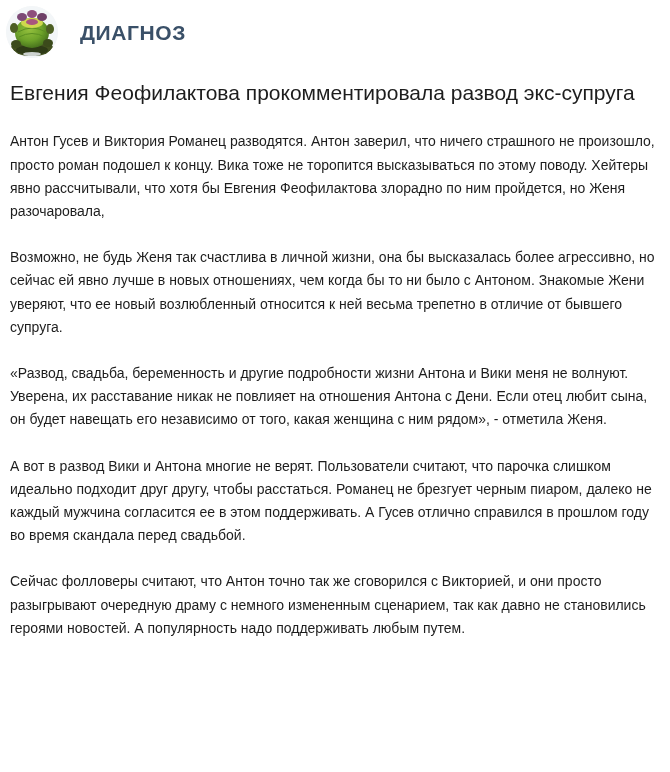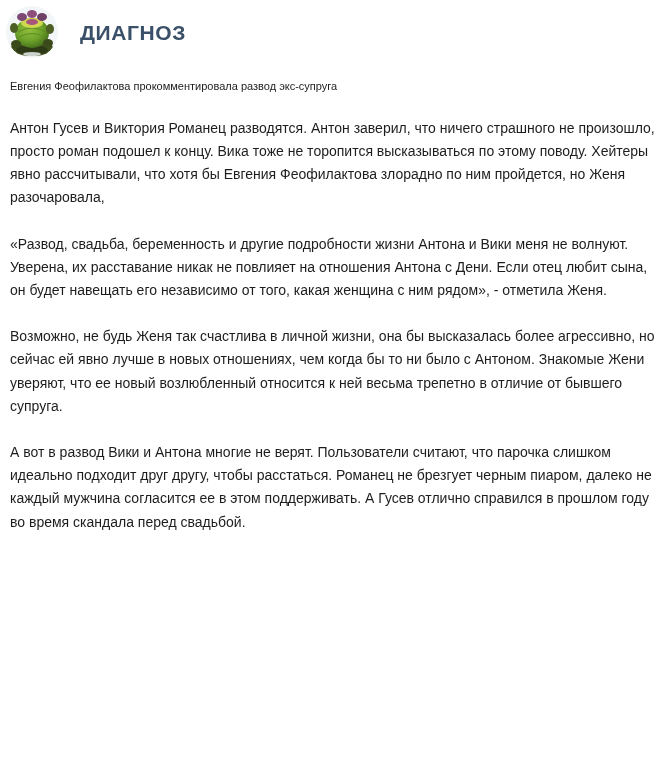--- a/index.html
+++ b/index.html
@@ -59,21 +59,21 @@
     white-space: nowrap;
   }
 
   
   .article {
     padding: 0 14px 0 10px;
     box-sizing: border-box;
   }
 
   .lead {
-    font-size: 11px;
+    font-size: 21px;
     line-height: 1.35;
     color: #1d1d1d;
     margin: 21px 0 0 0;
     padding: 0;
   }
 
   .para {
     font-size: 14px;
     line-height: 23.2px;
     color: #1d1d1d;
@@ -130,21 +130,22 @@
 
     <div class="channel-title">ДИАГНОЗ</div>
   </div>
 
   <div class="article">
 
     <p class="lead">Евгения Феофилактова прокомментировала развод экс-супруга</p>
 
     <p class="para">Антон Гусев и Виктория Романец разводятся. Антон заверил, что ничего страшного не произошло, просто роман подошел к концу. Вика тоже не торопится высказываться по этому поводу. Хейтеры явно рассчитывали, что хотя бы Евгения Феофилактова злорадно по ним пройдется, но Женя разочаровала,</p>
 
+    <p class="para">Возможно, не будь Женя так счастлива в личной жизни, она бы высказалась более агрессивно, но сейчас ей явно лучше в новых отношениях, чем когда бы то ни было с Антоном. Знакомые Жени уверяют, что ее новый возлюбленный относится к ней весьма трепетно в отличие от бывшего супруга.</p>
+
     <p class="para">«Развод, свадьба, беременность и другие подробности жизни Антона и Вики меня не волнуют. Уверена, их расставание никак не повлияет на отношения Антона с Дени. Если отец любит сына, он будет навещать его независимо от того, какая женщина с ним рядом», - отметила Женя.</p>
-
-    <p class="para">Возможно, не будь Женя так счастлива в личной жизни, она бы высказалась более агрессивно, но сейчас ей явно лучше в новых отношениях, чем когда бы то ни было с Антоном. Знакомые Жени уверяют, что ее новый возлюбленный относится к ней весьма трепетно в отличие от бывшего супруга.</p>
 
     <p class="para">А вот в развод Вики и Антона многие не верят. Пользователи считают, что парочка слишком идеально подходит друг другу, чтобы расстаться. Романец не брезгует черным пиаром, далеко не каждый мужчина согласится ее в этом поддерживать. А Гусев отлично справился в прошлом году во время скандала перед свадьбой.</p>
 
+    <p class="para">Сейчас фолловеры считают, что Антон точно так же сговорился с Викторией, и они просто разыгрывают очередную драму с немного измененным сценарием, так как давно не становились героями новостей. А популярность надо поддерживать любым путем.</p>
 
   </div>
 </div>
 
 </body></html>

